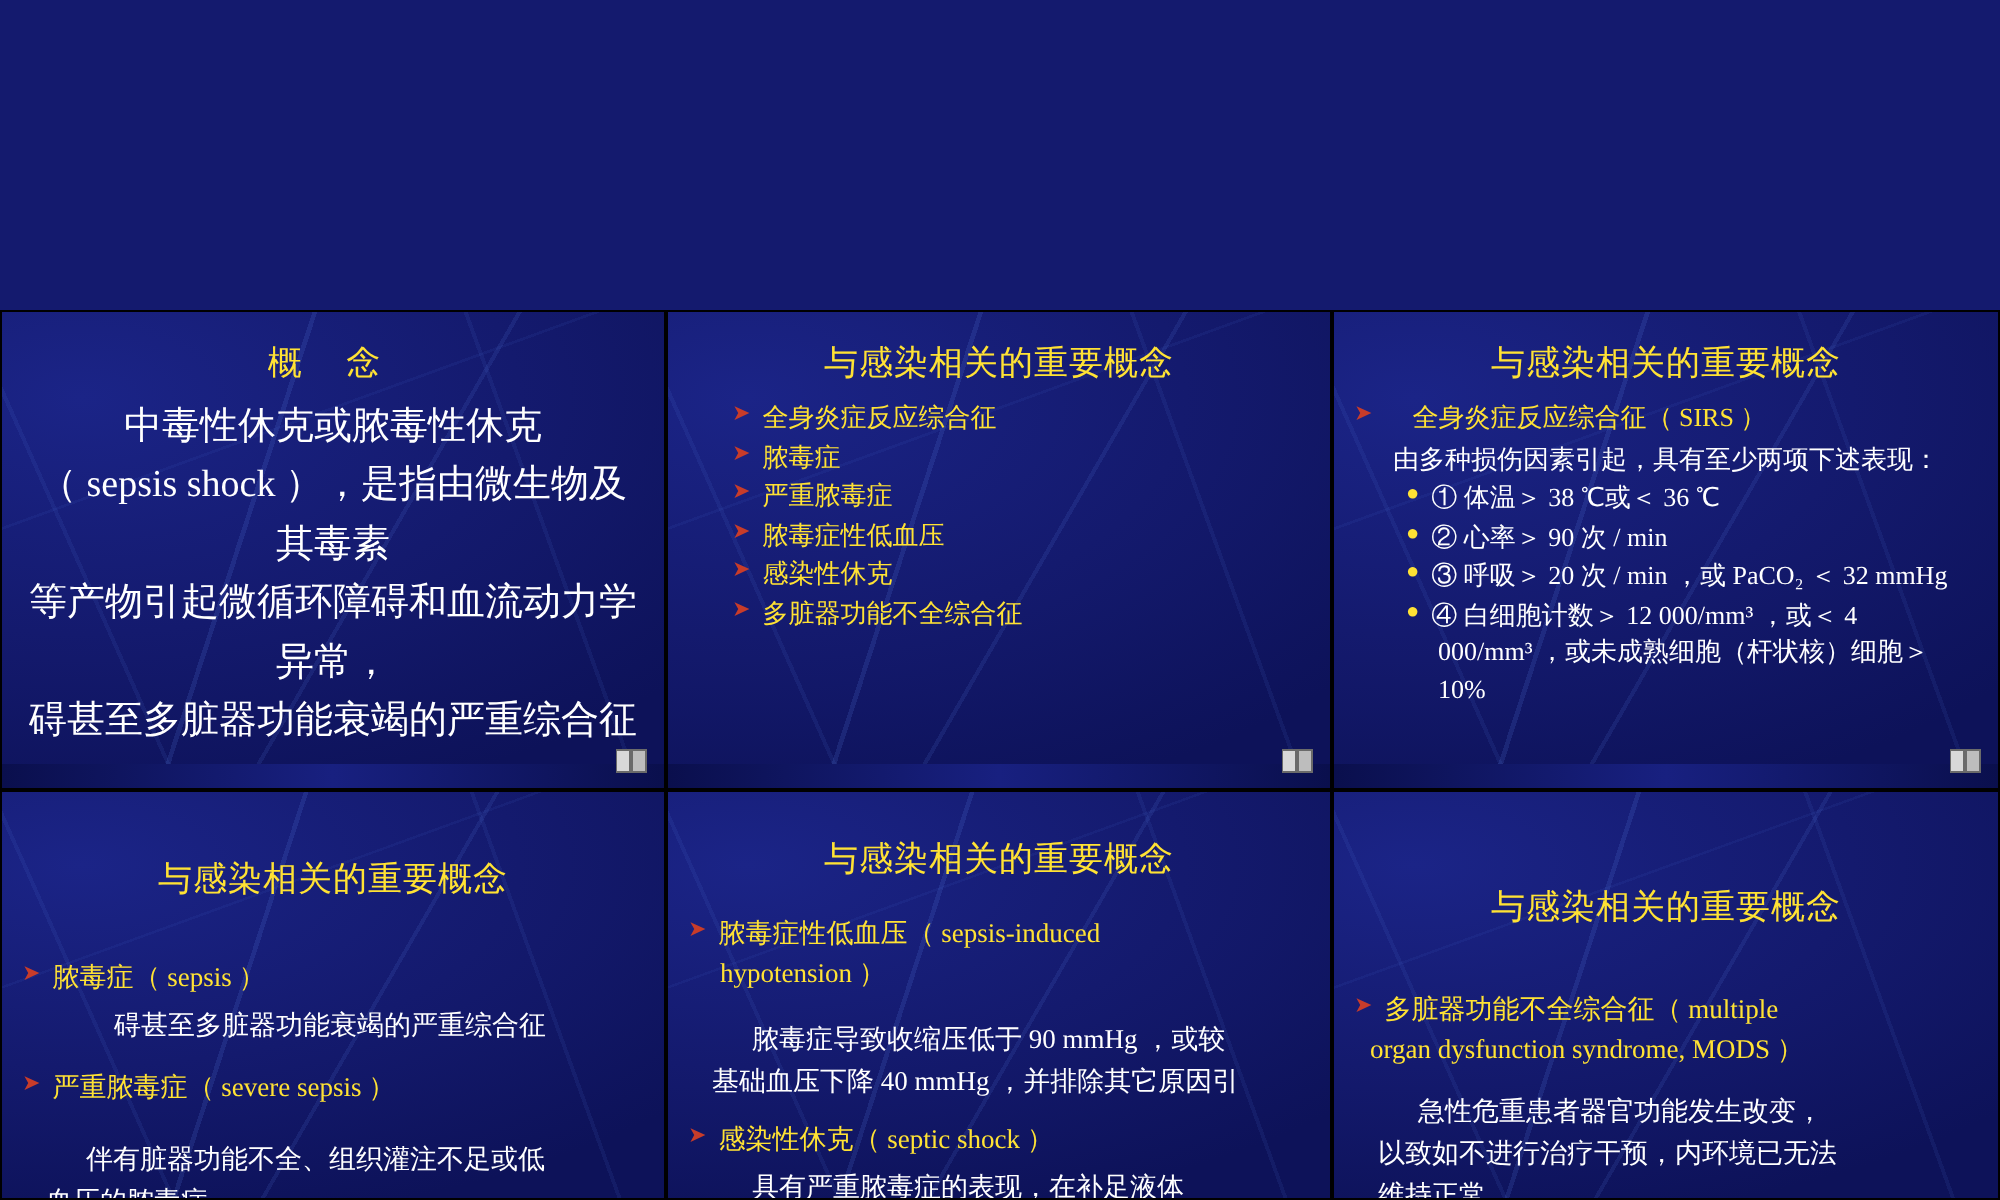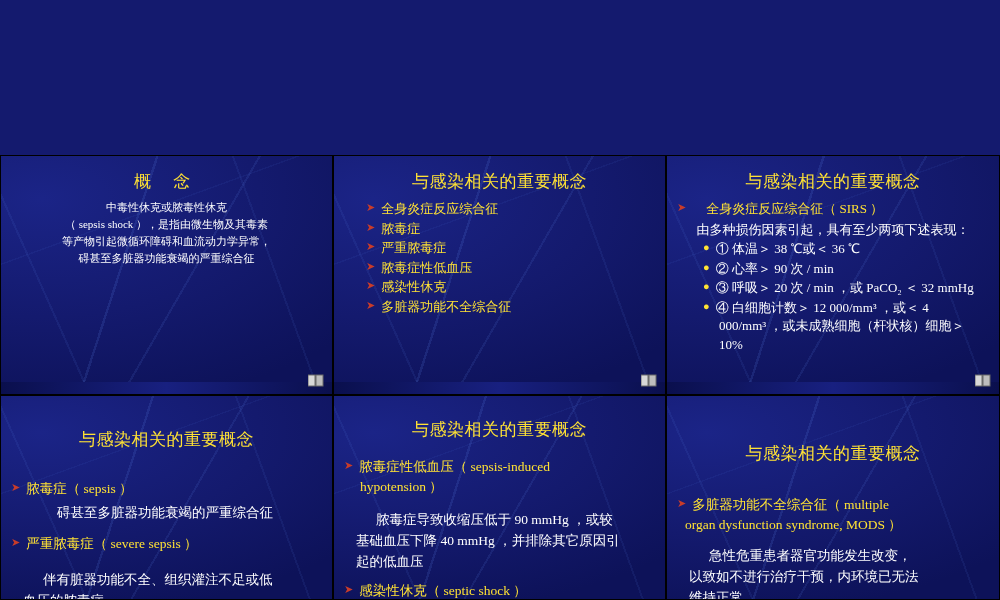--- a/index.html
+++ b/index.html
@@ -39,21 +39,21 @@
   .slide .content{position:relative;z-index:2;padding:6px 10px 0 10px;}
   .title{
     color:#ffe234;
     font-size:17px;
     text-align:center;
     margin:8px 0 6px 0;
     letter-spacing:0.5px;
     white-space:nowrap;
   }
   .title.wide{letter-spacing:9px;}
-  .body{color:#ffffff;font-size:11px;line-height:1.55;}
+  .body{color:#ffffff;font-size:19px;line-height:1.55;}
   .center{text-align:center;}
   .para{text-align:center;}
   .bullet{
     display:flex;
     align-items:flex-start;
     gap:6px;
     color:#ffffff;
     line-height:1.5;
   }
   .bullet .mark{color:#c83c2a;font-size:11px;line-height:1.55;flex:0 0 auto;}
@@ -204,21 +204,20 @@
     <div class="content">
       <div class="title" style="margin-top:16px;">与感染相关的重要概念</div>
       <div class="body" style="margin-top:16px;">
         <div class="bullet">
           <span class="mark">➤</span>
           <span class="txt yellow">脓毒症性低血压（ sepsis-induced</span>
         </div>
         <div class="yellow" style="padding-left:16px;">hypotension ）</div>
         <div style="padding-left:32px;margin-top:12px;">脓毒症导致收缩压低于 90 mmHg ，或较</div>
         <div style="padding-left:12px;">基础血压下降 40 mmHg ，并排除其它原因引</div>
-        <div style="padding-left:12px;">起的低血压</div>
         <div class="bullet" style="margin-top:8px;">
           <span class="mark">➤</span>
           <span class="txt yellow">感染性休克（ septic shock ）</span>
         </div>
         <div style="padding-left:32px;margin-top:4px;">具有严重脓毒症的表现，在补足液体</div>
       </div>
     </div>
   </div>
 
   <div class="slide s6">

